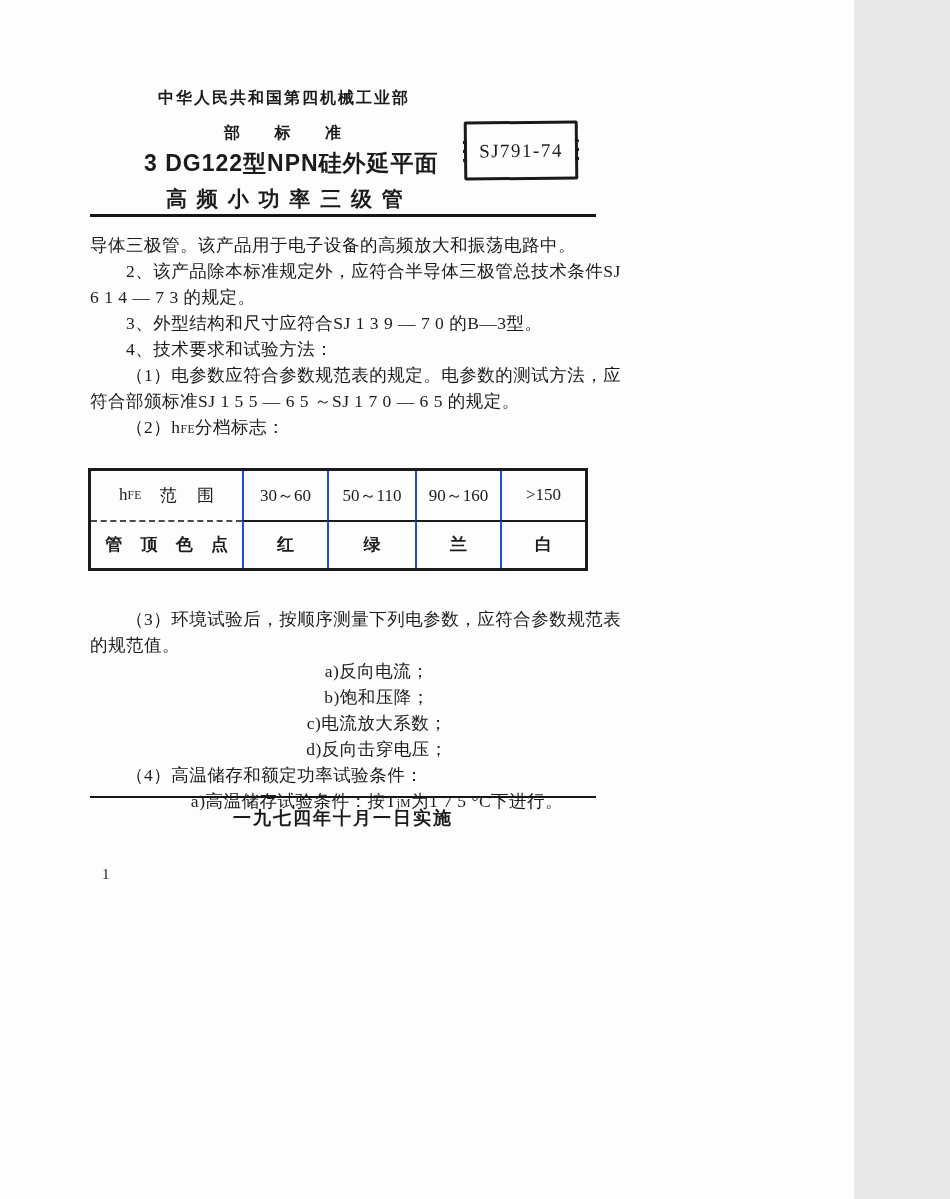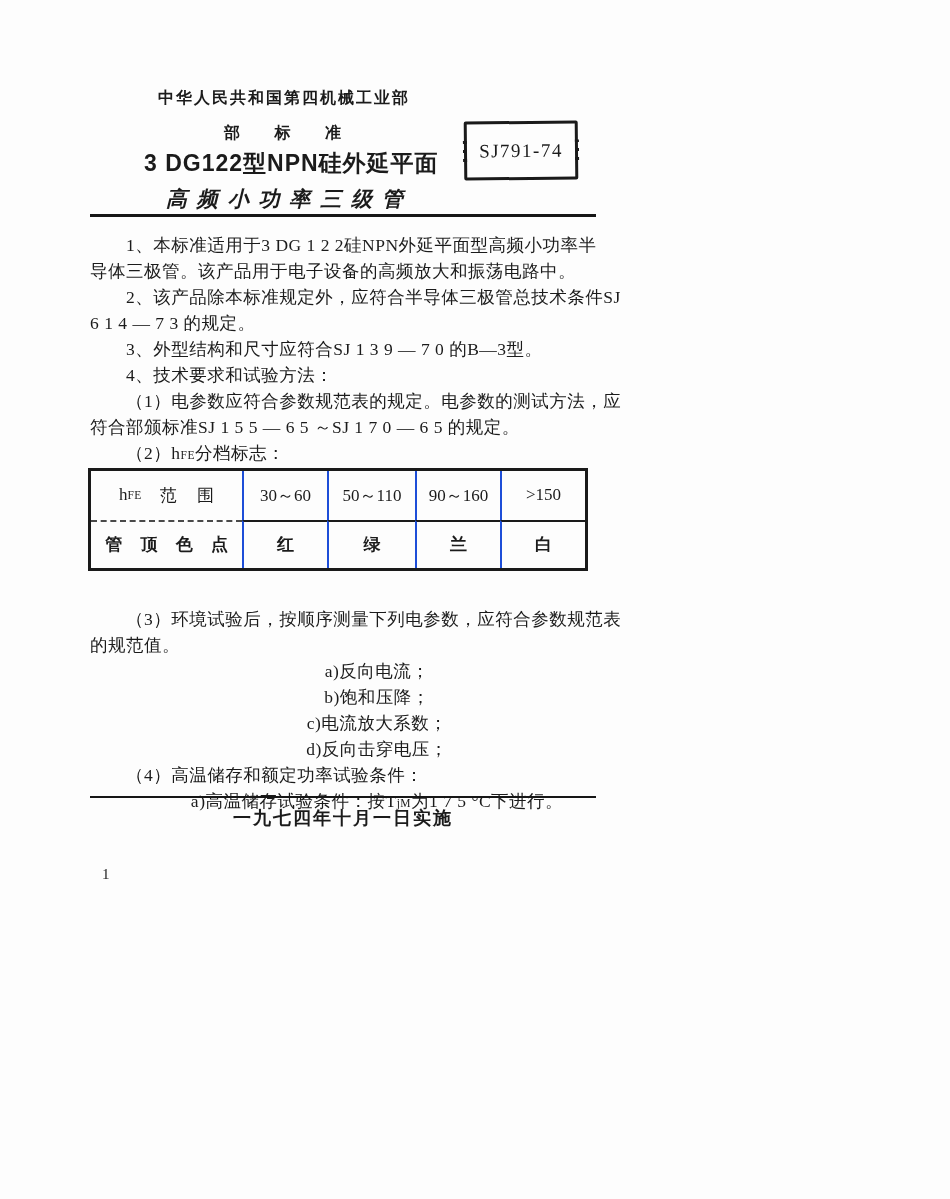--- a/index.html
+++ b/index.html
@@ -1,19 +1,19 @@
 <!DOCTYPE html>
 <html><head>
 <meta charset="utf-8">
 <style>
   * { margin:0; padding:0; box-sizing:border-box; }
   html,body { background:#e8e8e8; }
   .page {
     position:relative;
-    width:950px; height:1199px;
+    width:854px; height:1199px;
     background:#fdfdfd;
     color:#1b1b1b;
     font-family:"Liberation Serif","DejaVu Serif",serif;
     overflow:hidden;
   }
   
   .ministry {
     position:absolute; left:158px; top:88px;
     font-family:"Liberation Sans","DejaVu Sans",sans-serif;
     font-weight:700; font-size:16px; letter-spacing:2px;
@@ -29,21 +29,20 @@
     position:absolute; left:144px; top:148px;
     font-family:"Liberation Sans","DejaVu Sans",sans-serif;
     font-weight:700; font-size:23px; letter-spacing:1px;
     white-space:pre;
   }
   .title2 {
     position:absolute; left:166px; top:185px;
     font-family:"Liberation Sans","DejaVu Sans",sans-serif;
     font-weight:700; font-size:21px; word-spacing:4px;
     white-space:pre;
-    font-style:italic;
   }
   
   .stamp {
     position:absolute; left:464px; top:121px;
     width:114px; height:59px;
     border:3px solid #1a1a1a;
     border-radius:2px;
     transform:rotate(-0.6deg);
     display:flex; align-items:center; justify-content:center;
   }
@@ -114,21 +113,20 @@
   <div class="title1">3 DG122型NPN硅外延平面</div>
   <div class="title2">高 频 小 功 率 三 级 管</div>
 
   <div class="stamp">
     <span class="stamp-text">SJ791-74</span>
   </div>
 
   <div class="rule rule-top"></div>
 
   <div class="body-block block-a">
-    <div class="line ind">1、本标准适用于3 DG 1 2 2硅NPN外延平面型高频小功率半</div>
     <div class="line">导体三极管。该产品用于电子设备的高频放大和振荡电路中。</div>
     <div class="line ind">2、该产品除本标准规定外，应符合半导体三极管总技术条件SJ</div>
     <div class="line">6 1 4 — 7 3 的规定。</div>
     <div class="line ind">3、外型结构和尺寸应符合SJ 1 3 9 — 7 0 的B—3型。</div>
     <div class="line ind">4、技术要求和试验方法：</div>
     <div class="line ind">（1）电参数应符合参数规范表的规定。电参数的测试方法，应</div>
     <div class="line">符合部颁标准SJ 1 5 5 — 6 5 ～SJ 1 7 0 — 6 5 的规定。</div>
     <div class="line ind"><span>（2）h</span><span class="sub">FE</span><span>分档标志：</span></div>
   </div>
 

